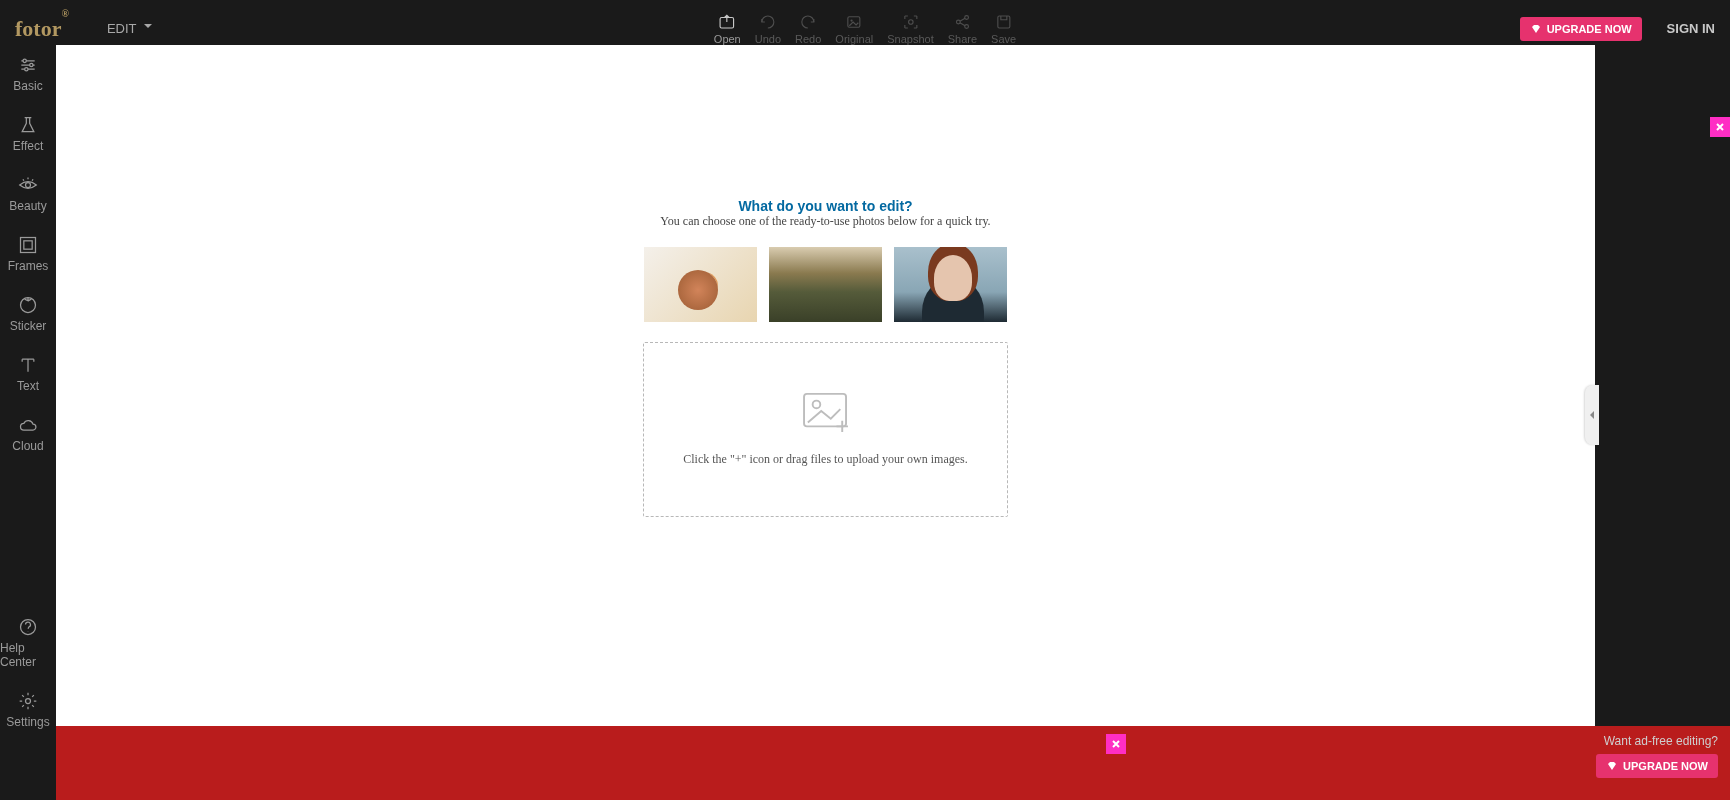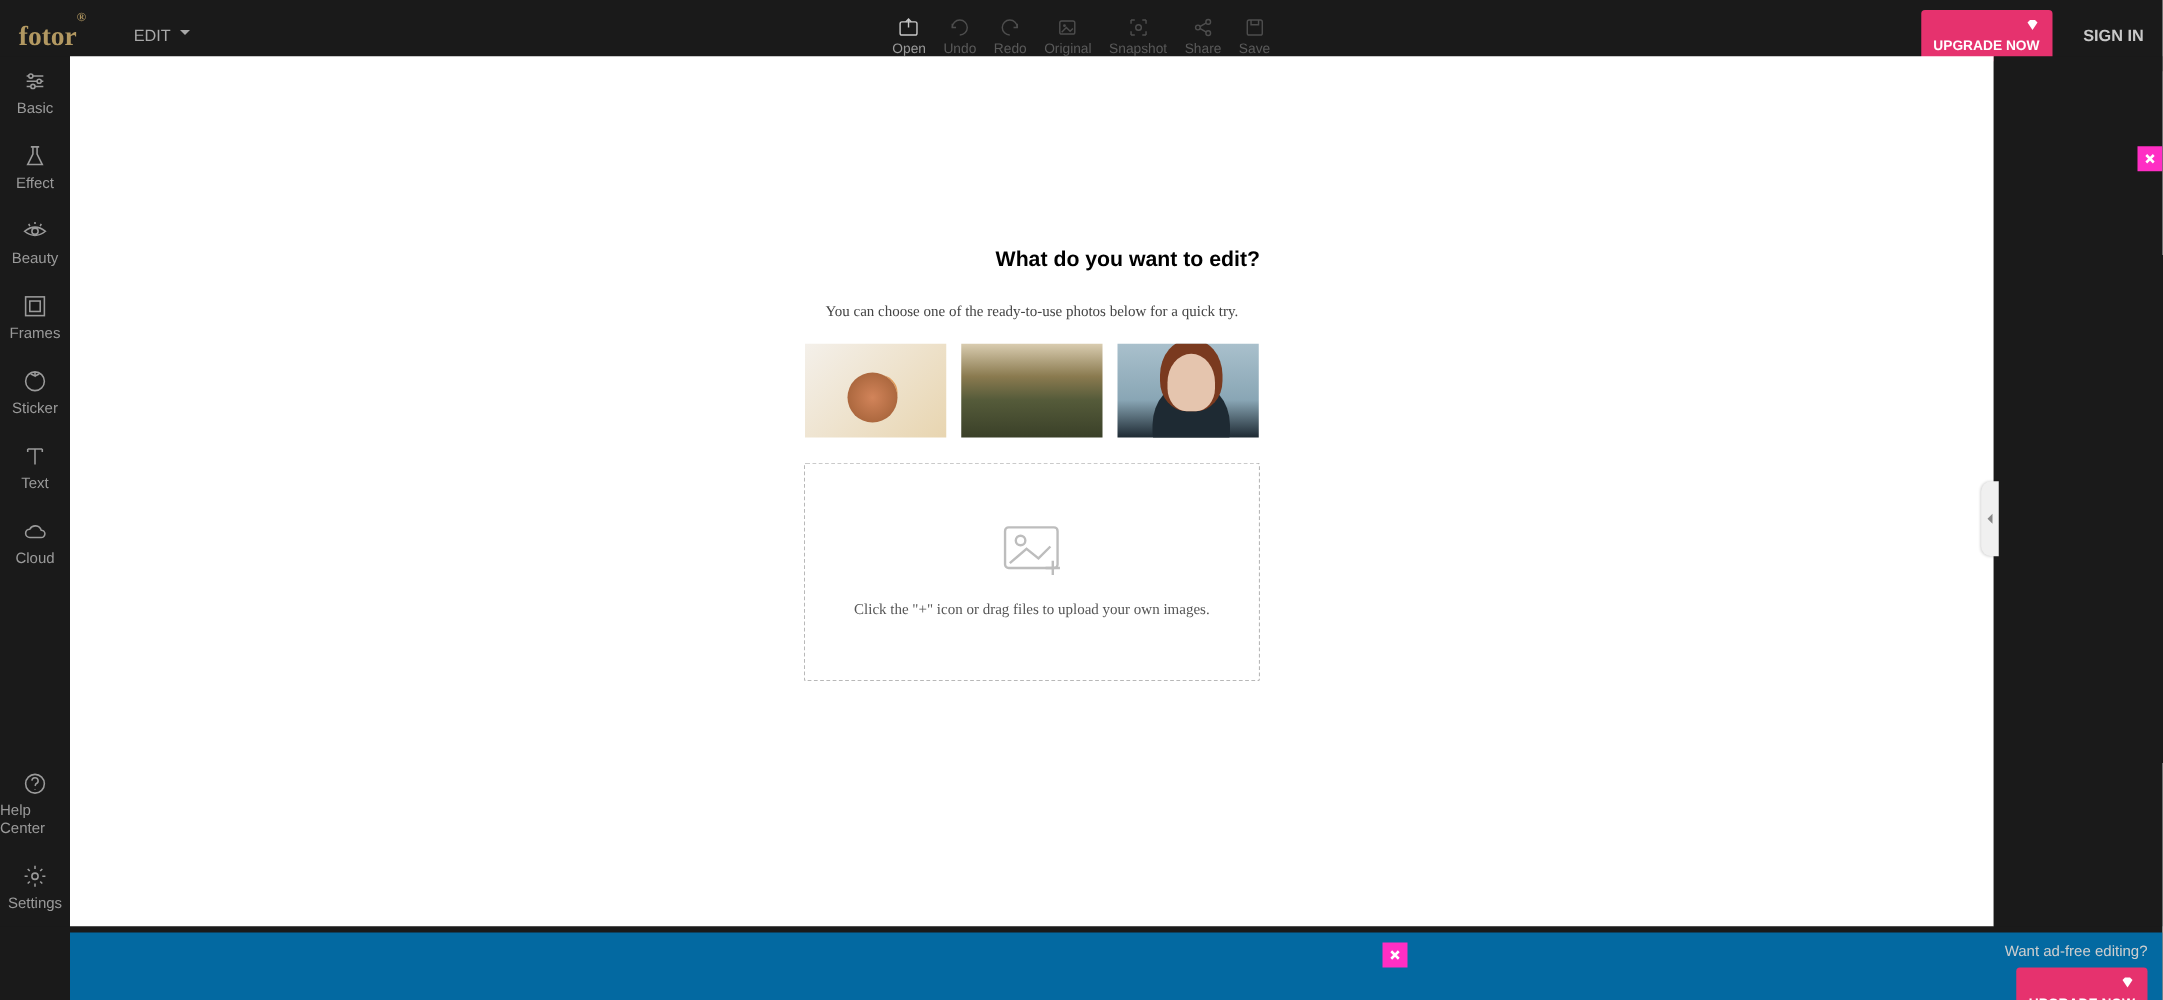--- a/index.html
+++ b/index.html
@@ -65,24 +65,23 @@
     gap: 25px;
   }
   .upgrade-btn {
     background: #e6326e;
     color: #fff;
     font-size: 11px;
     font-weight: 600;
     padding: 6px 10px;
     border-radius: 3px;
     display: flex;
-    align-items: flex-end;
+    align-items: flex-start;
     gap: 5px;
     cursor: pointer;
-    flex-direction: column;
   }
   .upgrade-btn svg { width: 12px; height: 12px; fill: #fff; }
   .signin {
     color: #c8c8c8;
     font-size: 13px;
     font-weight: 600;
     cursor: pointer;
   }
   
   .sidebar {
@@ -116,25 +115,24 @@
     bottom: 59px;
     background: #fff;
     display: flex;
     flex-direction: column;
     align-items: center;
   }
   .canvas-inner {
     margin-top: 153px;
     text-align: center;
   }
-  .title { font-size: 17px; font-weight: 700; color: #000000; text-align: right; }
+  .title { font-size: 14px; font-weight: 700; color: #0369a1; }
   .subtitle {
     font-size: 12px;
     color: #444;
-    margin-top: 24px;
     font-family: Georgia, serif;
   }
   .thumbs {
     display: flex;
     gap: 12px;
     margin-top: 18px;
     justify-content: center;
   }
   .thumb {
     width: 113px;
@@ -178,21 +176,21 @@
     width: 14px; height: 60px;
     background: #f0f0f0;
     border-radius: 8px 0 0 8px;
     display:flex;align-items:center;justify-content:center;
     cursor:pointer;
     box-shadow: -1px 0 2px rgba(0,0,0,0.15);
   }
   .panel-tab svg{width:6px;height:10px;fill:#888;}
   
   .footer {
-    position:absolute; left:56px; right:0; bottom:0; height:54px; background:#0369a1;
+    position:absolute; left:56px; right:0; bottom:0; height:74px; background:#b91c1c;
   }
   .footer-close {
     position:absolute; left:1050px; top:8px; width:20px;height:20px;
     background:#ff2ec4;display:flex;align-items:center;justify-content:center;cursor:pointer;
   }
   .footer-close svg{width:10px;height:10px;stroke:#fff;stroke-width:2;}
   .footer-right {
     position:absolute; right:12px; top:8px; text-align:right;
   }
   .footer-text { color:#cfcfcf; font-size:12px; margin-bottom:6px;}

